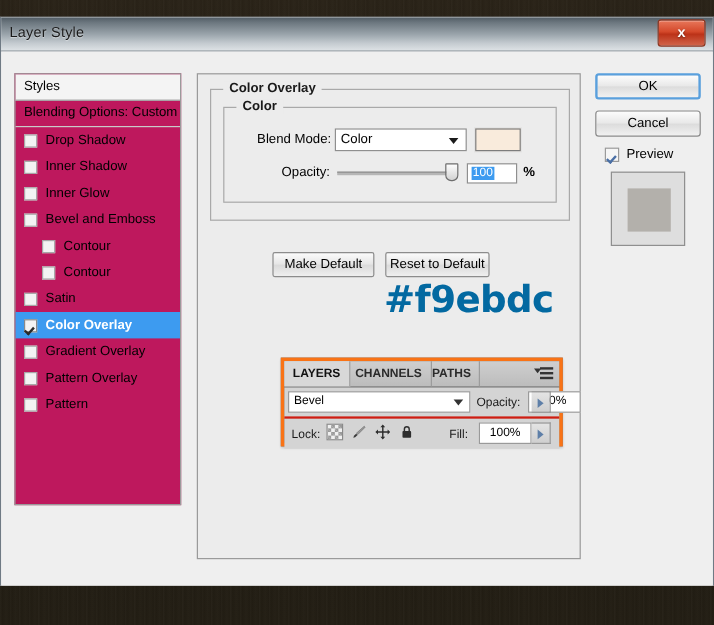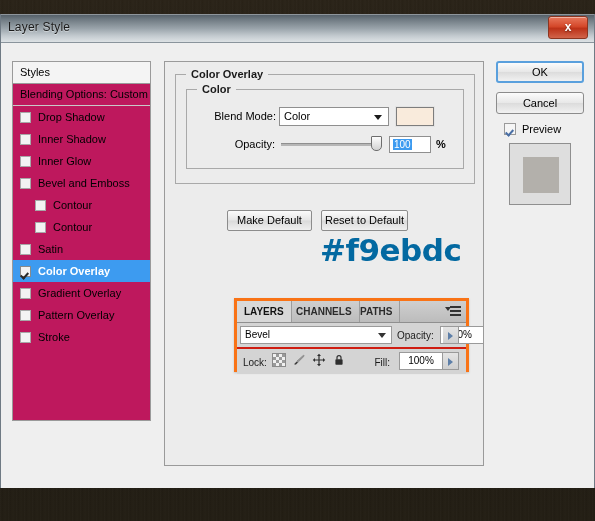--- a/index.html
+++ b/index.html
@@ -519,21 +519,21 @@
           <div class="style-row">
             <span class="cb"></span>
             <span>Gradient Overlay</span>
           </div>
           <div class="style-row">
             <span class="cb"></span>
             <span>Pattern Overlay</span>
           </div>
           <div class="style-row">
             <span class="cb"></span>
-            <span>Stroke</span>
+            <span>Pattern</span>
           </div>
         </div>
     </div>
 
     <div id="center-panel">
 
       <div class="group" id="grp-overlay">
         <div class="group-title" style="left:10px;">Color Overlay</div>
 
         <div class="group" id="grp-color">

